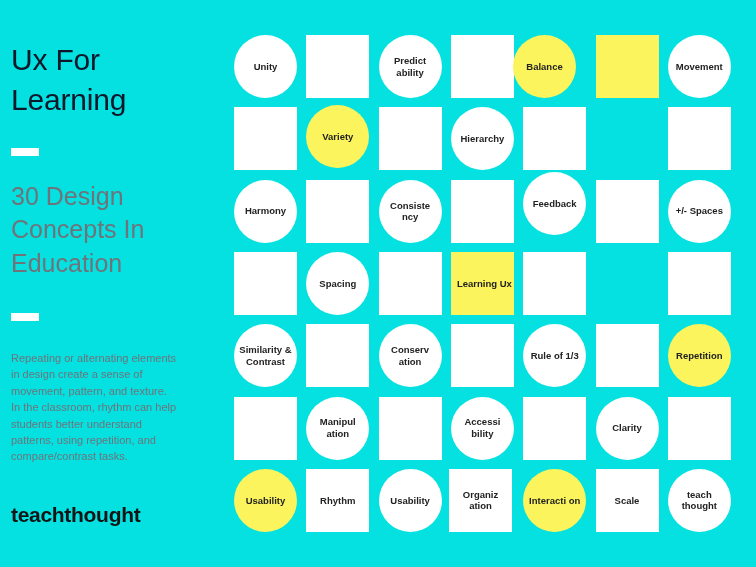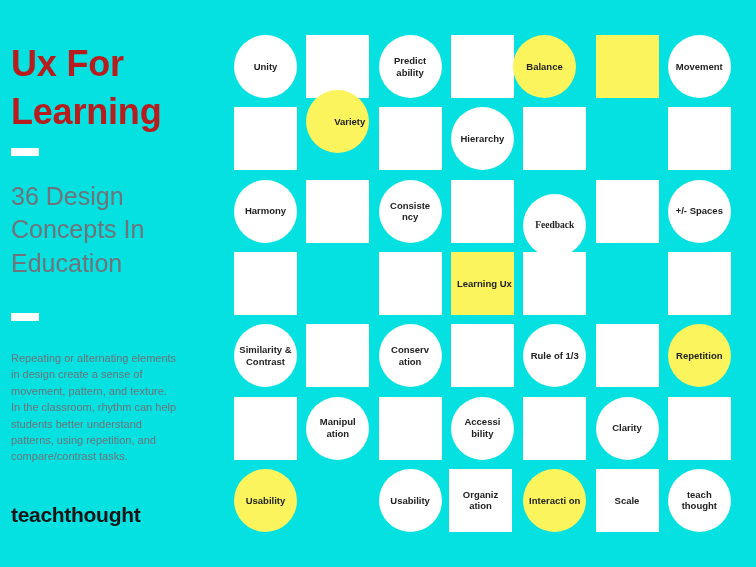--- a/index.html
+++ b/index.html
@@ -30,24 +30,24 @@
     height: 567px;
     box-sizing: border-box;
     padding: 0;
   }
   .headline {
     position: absolute;
     left: 11px;
     top: 40px;
     width: 200px;
     margin: 0;
-    font-size: 36px;
+    font-size: 30px;
     line-height: 1.32;
-    font-weight: bold;
-    color: #b91c1c;
+    font-weight: normal;
+    color: #0f172a;
     letter-spacing: -0.2px;
   }
   .rule {
     position: absolute;
     left: 11px;
     width: 28px;
     height: 8px;
     background: #ffffff;
   }
   .rule-1 { top: 148px; }
@@ -120,21 +120,21 @@
 </head>
 <body>
 
 <div class="poster">
 
   <div class="left-panel">
     <h1 class="headline">Ux For Learning</h1>
 
     <div class="rule rule-1"></div>
 
-    <h2 class="subhead">36 Design Concepts In Education</h2>
+    <h2 class="subhead">30 Design Concepts In Education</h2>
 
     <div class="rule rule-2"></div>
 
     <p class="bodycopy">Repeating or alternating elements in design create a sense of movement, pattern, and texture. In the classroom, rhythm can help students better understand patterns, using repetition, and compare/contrast tasks.</p>
 
     <div class="brand">teachthought</div>
   </div>
 
   <div class="grid" id="concept-grid">
       <div class="cell shape-circle fill-white" style="left: 0px; top: 0px;">
@@ -154,21 +154,21 @@
       </div>
       <div class="cell shape-square fill-yellow" style="left: 361.5px; top: 0px;">
         <span class="label"></span>
       </div>
       <div class="cell shape-circle fill-white" style="left: 433.8px; top: 0px;">
         <span class="label">Movement</span>
       </div>
       <div class="cell shape-square fill-white" style="left: 0px; top: 72.3px;">
         <span class="label"></span>
       </div>
-      <div class="cell shape-circle fill-yellow" style="left: 72.3px; top: 55px; text-align: right;">
+      <div class="cell shape-circle fill-yellow" style="left: 72.3px; top: 70px;">
         <span class="label">Variety</span>
       </div>
       <div class="cell shape-square fill-white" style="left: 144.6px; top: 72.3px;">
         <span class="label"></span>
       </div>
       <div class="cell shape-circle fill-white" style="left: 216.9px; top: 72.3px;">
         <span class="label">Hierarchy</span>
       </div>
       <div class="cell shape-square fill-white" style="left: 289.2px; top: 72.3px;">
         <span class="label"></span>
@@ -181,32 +181,35 @@
       </div>
       <div class="cell shape-square fill-white" style="left: 72.3px; top: 144.6px;">
         <span class="label"></span>
       </div>
       <div class="cell shape-circle fill-white" style="left: 144.6px; top: 144.6px;">
         <span class="label">Consiste ncy</span>
       </div>
       <div class="cell shape-square fill-white" style="left: 216.9px; top: 144.6px;">
         <span class="label"></span>
       </div>
-      <div class="cell shape-circle fill-white" style="left: 289.2px; top: 159px; font-family: Liberation Serif, serif;">
+      <div class="cell shape-circle fill-white" style="left: 289.2px; top: 137px;">
         <span class="label">Feedback</span>
       </div>
       <div class="cell shape-square fill-white" style="left: 361.5px; top: 144.6px;">
         <span class="label"></span>
       </div>
       <div class="cell shape-circle fill-white" style="left: 433.8px; top: 144.6px;">
         <span class="label">+/- Spaces</span>
       </div>
       <div class="cell shape-square fill-white" style="left: 0px; top: 216.9px;">
         <span class="label"></span>
       </div>
+      <div class="cell shape-circle fill-white" style="left: 72.3px; top: 216.9px;">
+        <span class="label">Spacing</span>
+      </div>
       <div class="cell shape-square fill-white" style="left: 144.6px; top: 216.9px;">
         <span class="label"></span>
       </div>
       <div class="cell shape-square fill-yellow align-right" style="left: 216.9px; top: 216.9px;">
         <span class="label">Learning Ux</span>
       </div>
       <div class="cell shape-square fill-white" style="left: 289.2px; top: 216.9px;">
         <span class="label"></span>
       </div>
       <div class="cell shape-square fill-white" style="left: 433.8px; top: 216.9px;">
@@ -250,20 +253,23 @@
       </div>
       <div class="cell shape-circle fill-white" style="left: 361.5px; top: 361.5px;">
         <span class="label">Clarity</span>
       </div>
       <div class="cell shape-square fill-white" style="left: 433.8px; top: 361.5px;">
         <span class="label"></span>
       </div>
       <div class="cell shape-circle fill-yellow" style="left: 0px; top: 433.8px;">
         <span class="label">Usability</span>
       </div>
+      <div class="cell shape-square fill-white" style="left: 72.3px; top: 433.8px;">
+        <span class="label">Rhythm</span>
+      </div>
       <div class="cell shape-circle fill-white" style="left: 144.6px; top: 433.8px;">
         <span class="label">Usability</span>
       </div>
       <div class="cell shape-square fill-white" style="left: 215px; top: 433.8px;">
         <span class="label">Organiz ation</span>
       </div>
       <div class="cell shape-circle fill-yellow" style="left: 289.2px; top: 433.8px;">
         <span class="label">Interacti on</span>
       </div>
       <div class="cell shape-square fill-white" style="left: 361.5px; top: 433.8px;">

